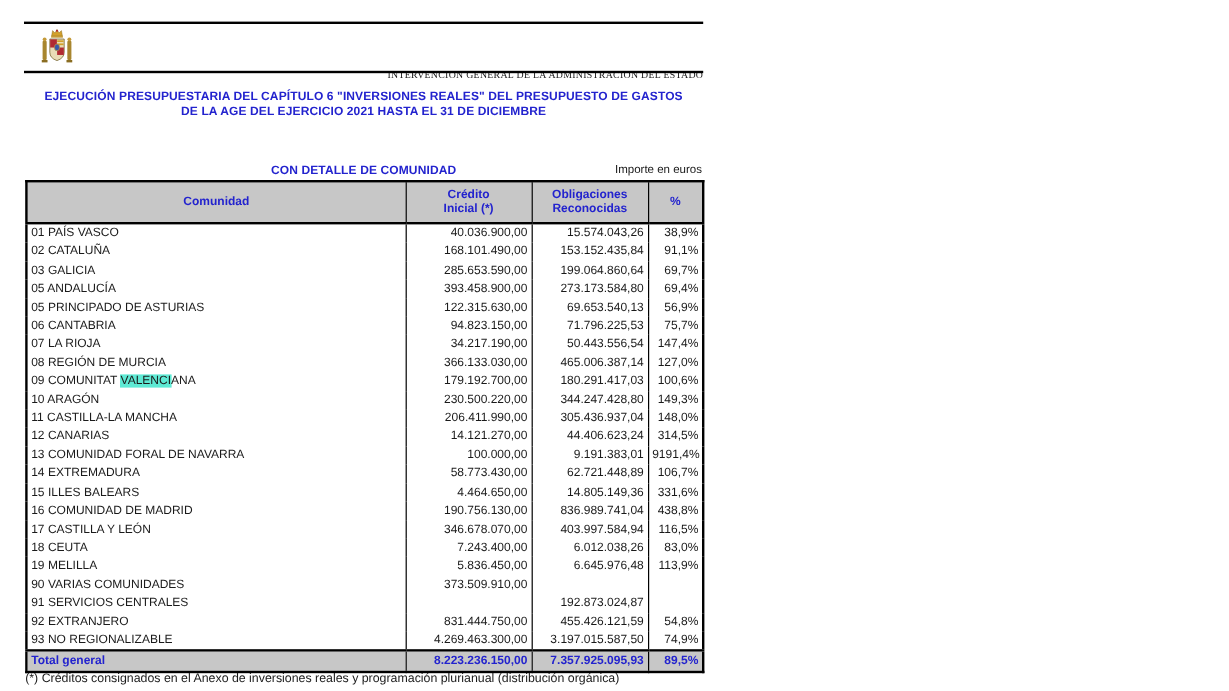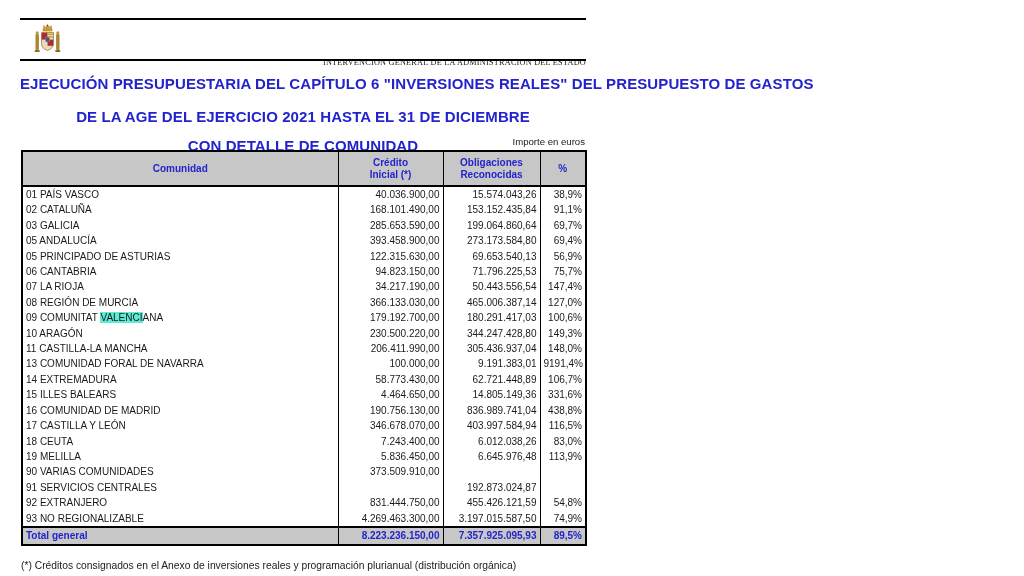--- a/index.html
+++ b/index.html
@@ -12,24 +12,24 @@
   .rule{position:absolute;left:0;width:566px;height:2px;background:#000;}
   .rule-top{top:18px;}
   .rule-mid{top:59px;height:2px;}
   .logo{position:absolute;left:14px;top:23px;width:27px;height:34px;}
   .agency{
     position:absolute;right:0;top:58px;font-family:"Liberation Serif",serif;
     font-size:8.2px;letter-spacing:.25px;color:#1a1a1a;white-space:nowrap;
   }
   .title{
     position:absolute;left:0;width:566px;text-align:center;
-    font-size:15px;font-weight:bold;color:#2323CE;letter-spacing:.1px;white-space:nowrap;
+    font-size:10px;font-weight:bold;color:#2323CE;letter-spacing:.1px;white-space:nowrap;
   }
   .title-1{top:75px;}
-  .title-2{top:88px;margin-top:20px;}
+  .title-2{top:88px;}
   .subtitle{top:113px;margin-top:24px;}
   .units-note{position:absolute;right:1px;top:136px;font-size:9.6px;color:#1a1a1a;}
   table.budget{
     position:absolute;left:1px;top:150px;width:564px;
     border-collapse:collapse;table-layout:fixed;
     border:2px solid #000;
   }
   table.budget col.c1{width:316px;}
   table.budget col.c2{width:105px;}
   table.budget col.c3{width:97px;}
@@ -176,20 +176,26 @@
           <td class="c-name">10 ARAGÓN</td>
           <td class="c-num">230.500.220,00</td>
           <td class="c-num">344.247.428,80</td>
           <td class="c-num">149,3%</td>
         </tr>
         <tr>
           <td class="c-name">11 CASTILLA-LA MANCHA</td>
           <td class="c-num">206.411.990,00</td>
           <td class="c-num">305.436.937,04</td>
           <td class="c-num">148,0%</td>
+        </tr>
+        <tr>
+          <td class="c-name">12 CANARIAS</td>
+          <td class="c-num">14.121.270,00</td>
+          <td class="c-num">44.406.623,24</td>
+          <td class="c-num">314,5%</td>
         </tr>
         <tr>
           <td class="c-name">13 COMUNIDAD FORAL DE NAVARRA</td>
           <td class="c-num">100.000,00</td>
           <td class="c-num">9.191.383,01</td>
           <td class="c-num">9191,4%</td>
         </tr>
         <tr>
           <td class="c-name">14 EXTREMADURA</td>
           <td class="c-num">58.773.430,00</td>

